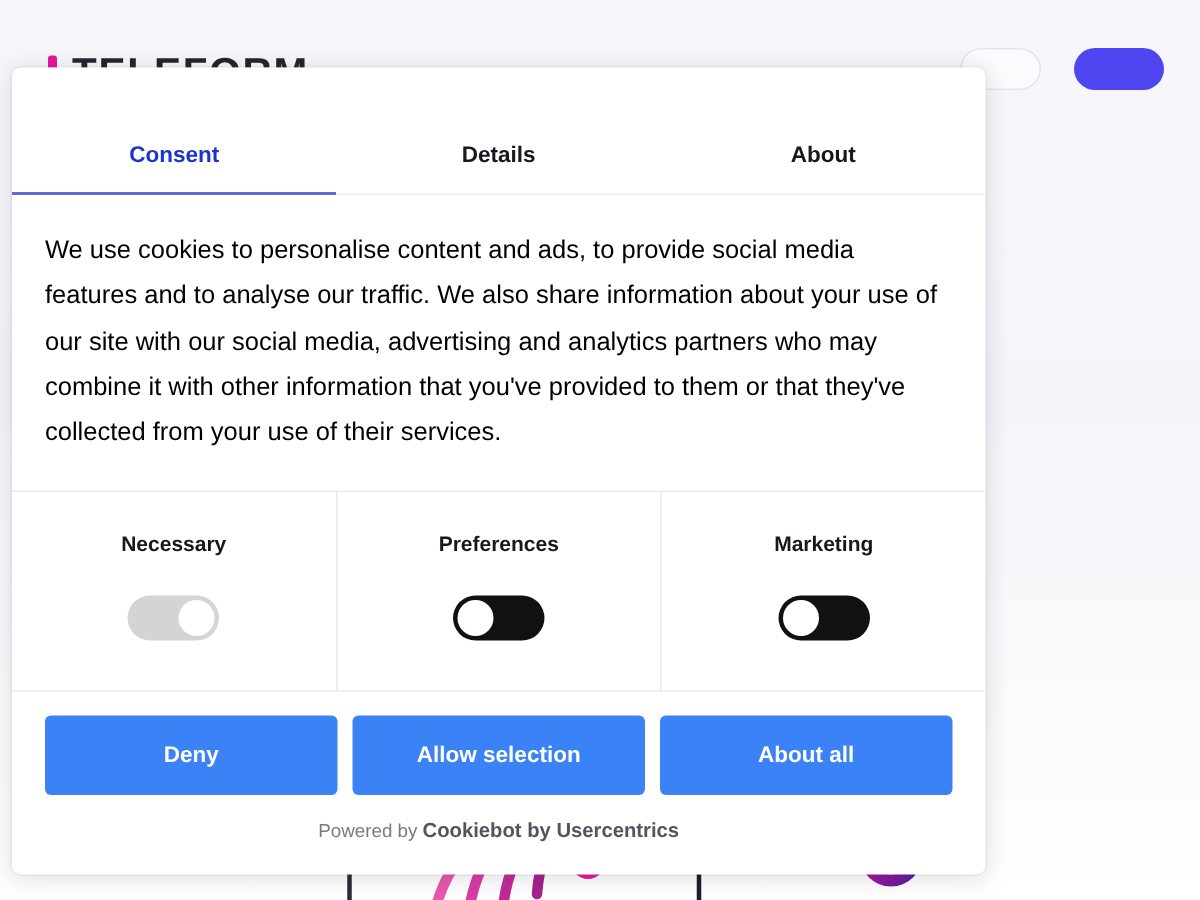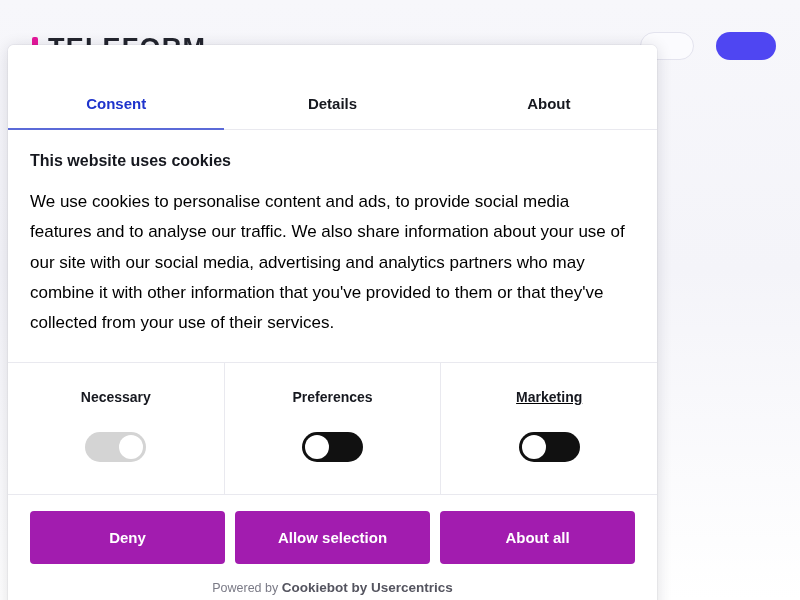--- a/index.html
+++ b/index.html
@@ -166,21 +166,21 @@
   .categories {
     display: flex;
     border-bottom: 1px solid #e9e9ef;
   }
   .category {
     flex: 1;
     padding: 26px 8px 28px;
     text-align: center;
     border-right: 1px solid #e9e9ef;
   }
-  .category:last-child { border-right: none; text-decoration: underline; }
+  .category:last-child { border-right: none; }
 
   .category-label {
     font-size: 14px;
     font-weight: bold;
     color: #16181f;
     margin-bottom: 27px;
   }
 
   .switch {
     width: 61px;
@@ -209,21 +209,21 @@
   }
 
   
   .actions {
     display: flex;
     gap: 10px;
     padding: 16px 22px 14px;
   }
   .btn-action {
     flex: 1;
-    background: #a21caf;
+    background: #3b82f6;
     color: #ffffff;
     font-size: 15px;
     font-weight: bold;
     border: none;
     border-radius: 4px;
     padding: 18px 0;
     font-family: inherit;
     cursor: pointer;
   }
 
@@ -292,21 +292,20 @@
 
   <div class="dialog-logo-strip"></div>
 
   <div class="tabs">
     <button class="tab active">Consent</button>
     <button class="tab">Details</button>
     <button class="tab">About</button>
   </div>
 
   <div class="dialog-body">
-    <div class="dialog-title">This website uses cookies</div>
     <p class="dialog-text">We use cookies to personalise content and ads, to provide social media features and to analyse our traffic. We also share information about your use of our site with our social media, advertising and analytics partners who may combine it with other information that you've provided to them or that they've collected from your use of their services.</p>
   </div>
 
   <div class="categories">
 
     <div class="category">
       <div class="category-label">Necessary</div>
       <button class="switch locked on">
         <span class="knob"></span>
       </button>

